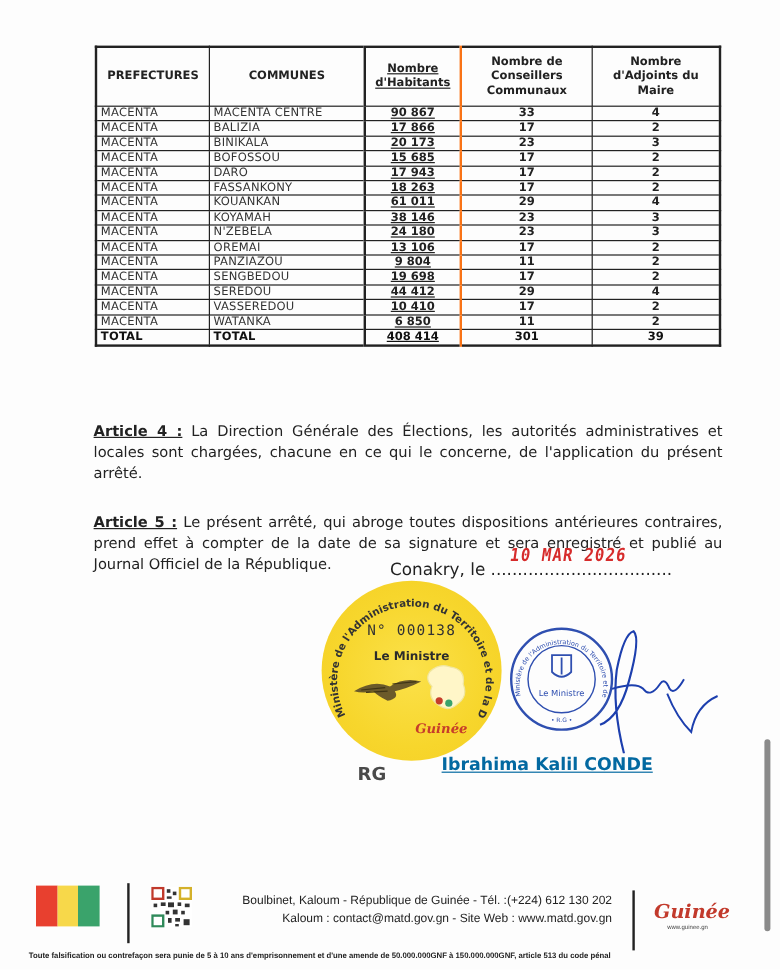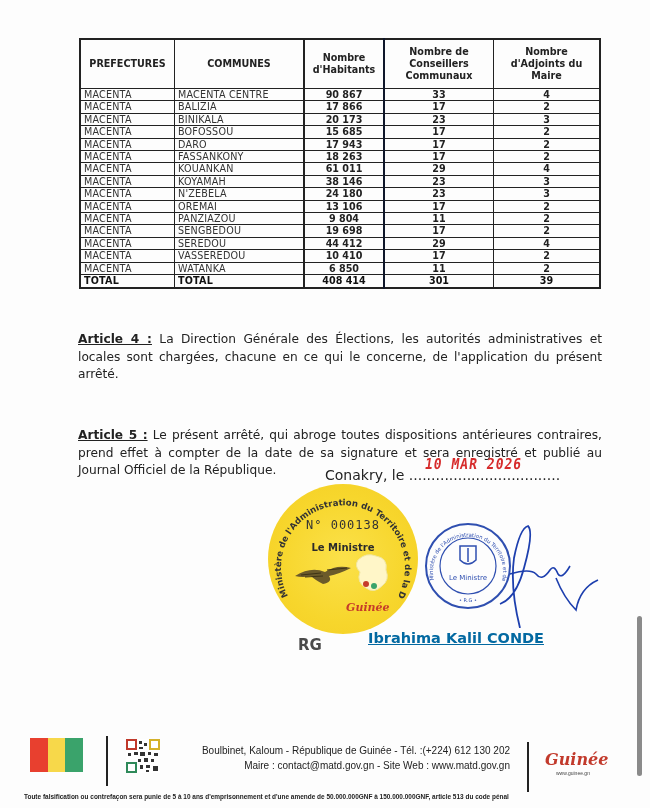--- a/index.html
+++ b/index.html
@@ -12,27 +12,27 @@
   
   table.tbl {
     position: absolute; left: 79px; top: 38px; width: 522px;
     border-collapse: collapse; font-size: 9.6px; table-layout: fixed;
   }
   table.tbl th, table.tbl td { border: 1px solid #222; padding: 0 3px; line-height: 11.4px; height: 11.4px; }
   table.tbl th { font-weight: bold; text-align: center; font-size: 9.6px; height: 48px; line-height: 12px; color: #222; }
   table.tbl td.pref, table.tbl td.comm { text-align: left; color: #333; letter-spacing: 0.2px; }
   table.tbl td.num { text-align: center; font-weight: bold; color: #222; }
   table.tbl tr.total td { font-weight: bold; color: #111; }
-  table.tbl th:nth-child(3), table.tbl td:nth-child(3) { border-left: 2px solid #222; border-right: 2px solid #0f172a; }
+  table.tbl th:nth-child(3), table.tbl td:nth-child(3) { border-left: 2px solid #222; border-right: 2px solid #f97316; text-decoration: underline; }
   table.tbl { border: 2px solid #222; }
 
   
   .article { position: absolute; left: 78px; width: 524px; font-size: 12.2px; line-height: 17.5px; text-align: justify; color: #222; }
   .article .lbl { font-weight: bold; text-decoration: underline; }
-  #art4 { top: 331px; }
+  #art4 { top: 351px; }
   #art5 { top: 399px; margin-top: 28px; }
 
   .place-date { position: absolute; left: 325px; top: 467px; font-size: 14px; color: #222; white-space: nowrap; }
   .place-date .dots { letter-spacing: 0; }
   .date-stamp {
     position: absolute; left: 425px; top: 456px; color: #d62b2b; font-weight: bold;
     font-family: "DejaVu Sans Mono", monospace; font-size: 13px; transform: skewX(-8deg) scaleY(1.15); letter-spacing: 1px;
   }
 
   
@@ -286,21 +286,21 @@
         <rect x="25" y="20" width="3" height="3"></rect>
         <rect x="14" y="26" width="3" height="4"></rect>
       <rect x="20" y="26" width="4" height="3"></rect>
         <rect x="27" y="27" width="5" height="5"></rect>
         <rect x="20" y="31" width="3" height="2"></rect>
     </g>
   </svg>
 
   <div class="addr">
     <div>Boulbinet, Kaloum - République de Guinée - Tél. :(+224) 612 130 202</div>
-    <div>Maire : contact@matd.gov.gn - Site Web : www.matd.gov.gn</div>
+    <div>Kaloum : contact@matd.gov.gn - Site Web : www.matd.gov.gn</div>
   </div>
   <div class="vline" style="left:527px; top:742px; height:50px;"></div>
   <div class="brand-logo">Guinée</div>
   <div class="brand-url">www.guinee.gn</div>
 
   <div class="legal">Toute falsification ou contrefaçon sera punie de 5 à 10 ans d'emprisonnement et d'une amende de 50.000.000GNF à 150.000.000GNF, article 513 du code pénal</div>
 
   <div class="scroll-track"></div>
   <div class="scroll-thumb"></div>
 </div>

